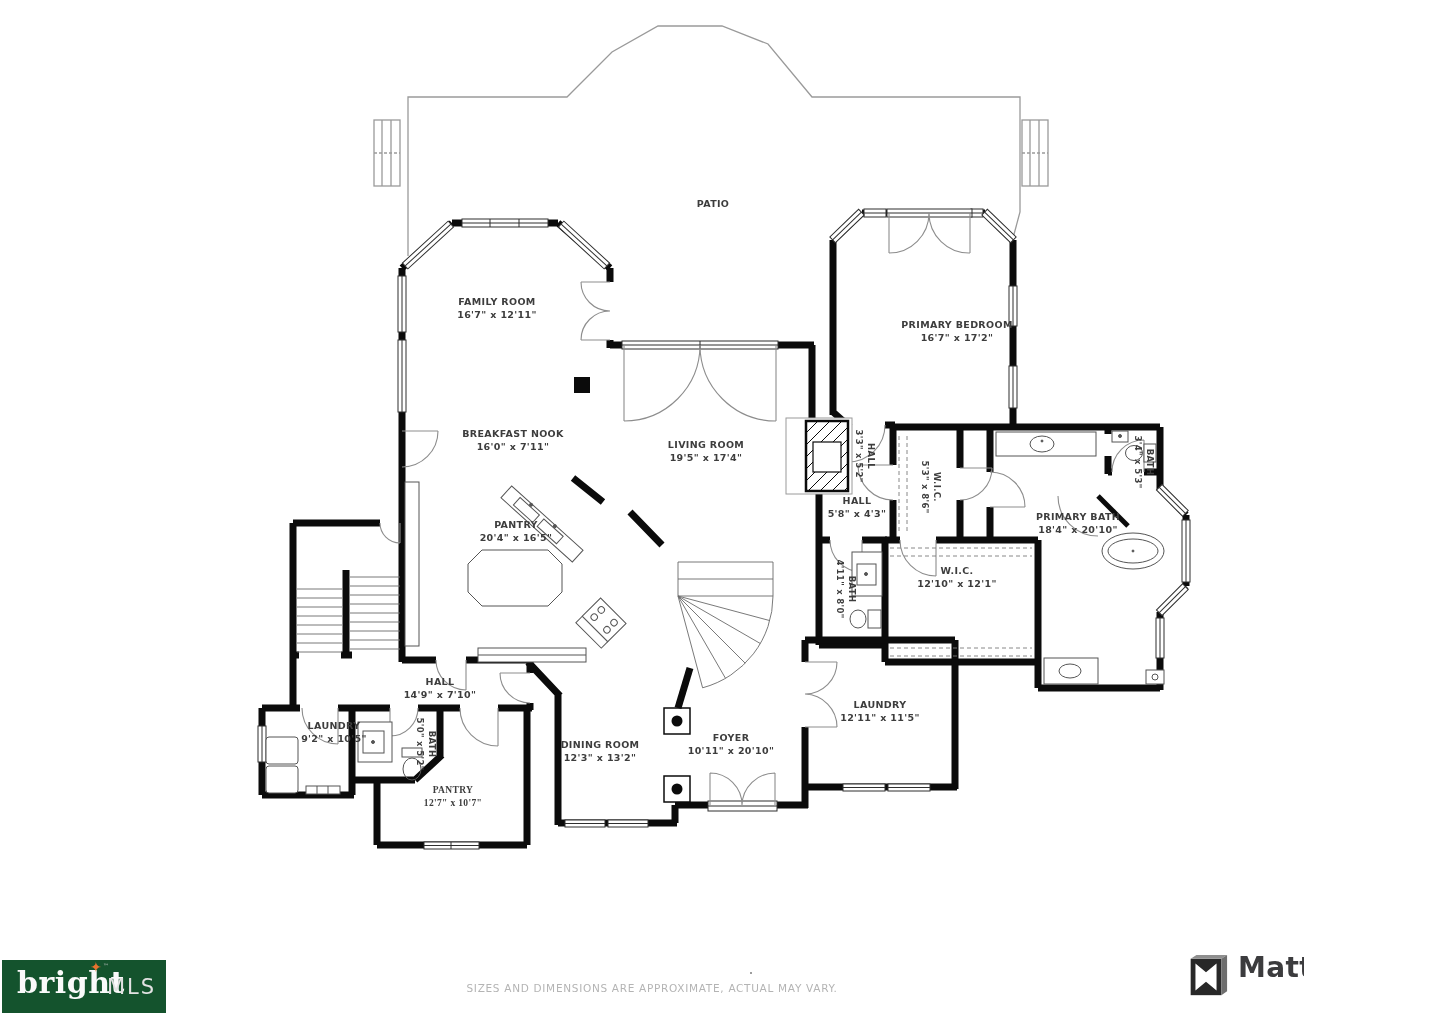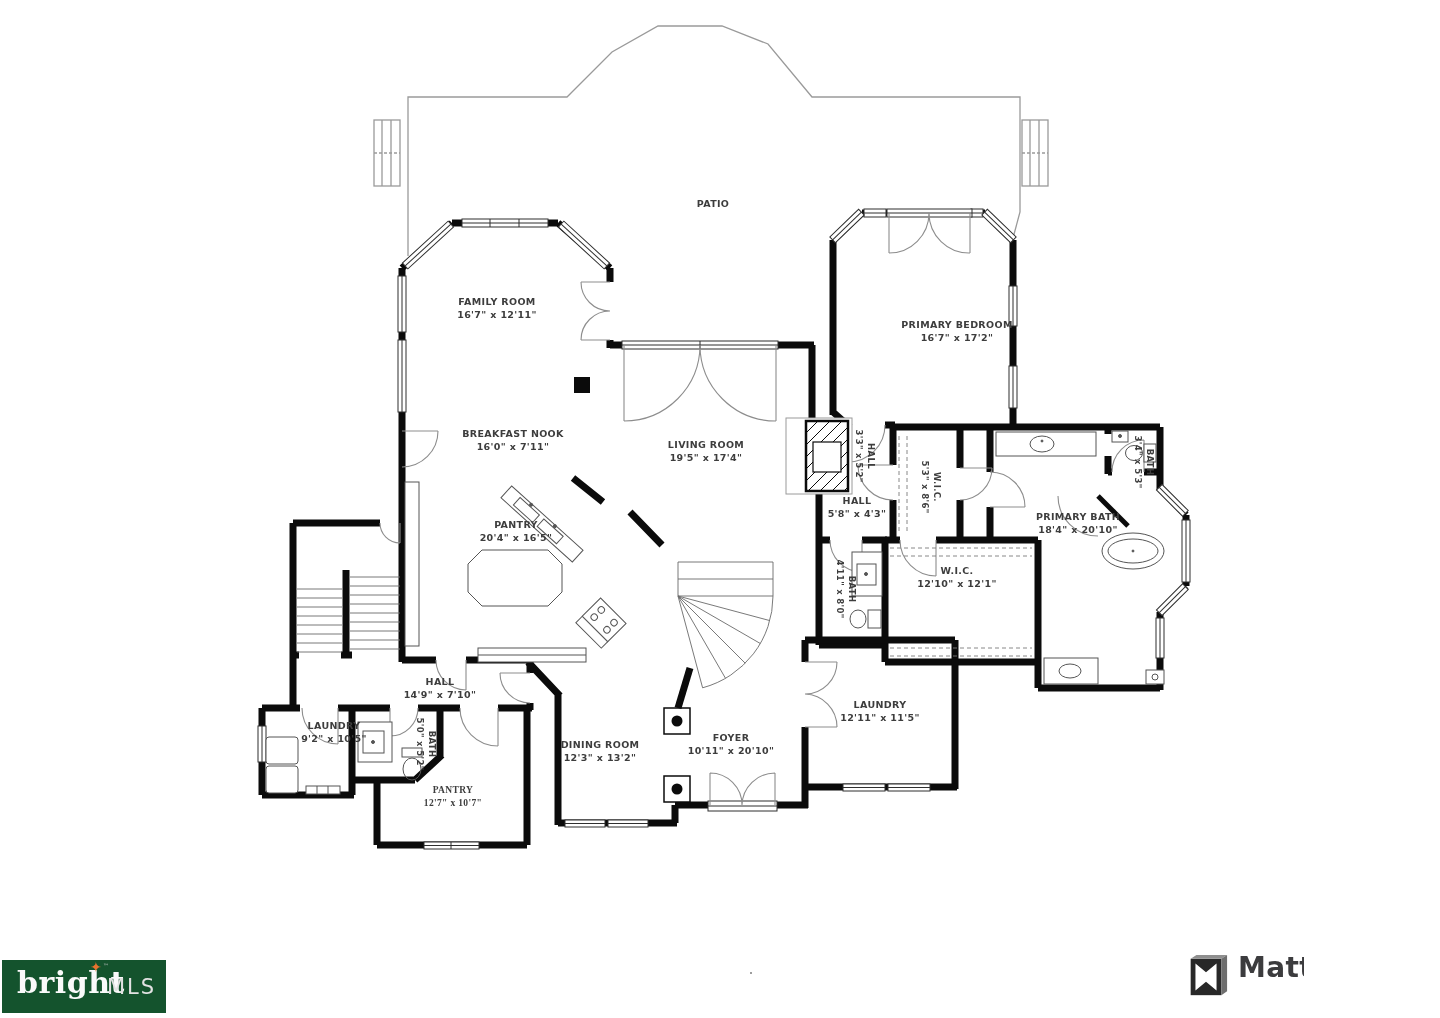--- a/index.html
+++ b/index.html
@@ -312,20 +312,21 @@
       <div class="room-label" style="left: 440px; top: 688px;"><span class="rname">HALL</span><span class="rdims">14'9" x 7'10"</span></div>
       <div class="room-label" style="left: 314px; top: 732px; margin-left: 20px;"><span class="rname">LAUNDRY</span><span class="rdims">9'2" x 10'5"</span></div>
       <div class="room-label rot90 small" style="left: 425px; top: 744px;"><span class="rname">BATH</span><span class="rdims">5'0" x 5'2"</span></div>
       <div class="room-label" style="left: 880px; top: 711px;"><span class="rname">LAUNDRY</span><span class="rdims">12'11" x 11'5"</span></div>
       <div class="room-label" style="left: 600px; top: 751px;"><span class="rname">DINING ROOM</span><span class="rdims">12'3" x 13'2"</span></div>
       <div class="room-label" style="left: 731px; top: 744px;"><span class="rname">FOYER</span><span class="rdims">10'11" x 20'10"</span></div>
       <div class="room-label" style="left: 453px; top: 797px; font-family: Liberation Serif, serif;"><span class="rname">PANTRY</span><span class="rdims">12'7" x 10'7"</span></div>
     </div>
 
 <div class="footer-dot"></div>
+<div class="footer-note">SIZES AND DIMENSIONS ARE APPROXIMATE, ACTUAL MAY VARY.</div>
 
 <div class="brightmls">
   <span class="b-word">bright</span>
   <span class="b-star">✦</span>
   <span class="b-tm">™</span>
   <span class="b-mls">MLS</span>
 </div>
 
 <div class="matterport">
   <svg width="46" height="50" viewBox="0 0 48 52">

